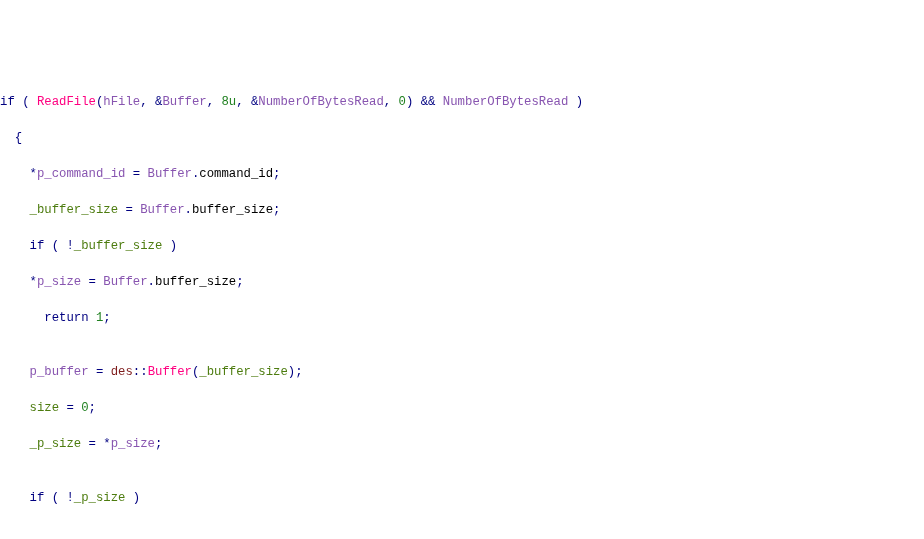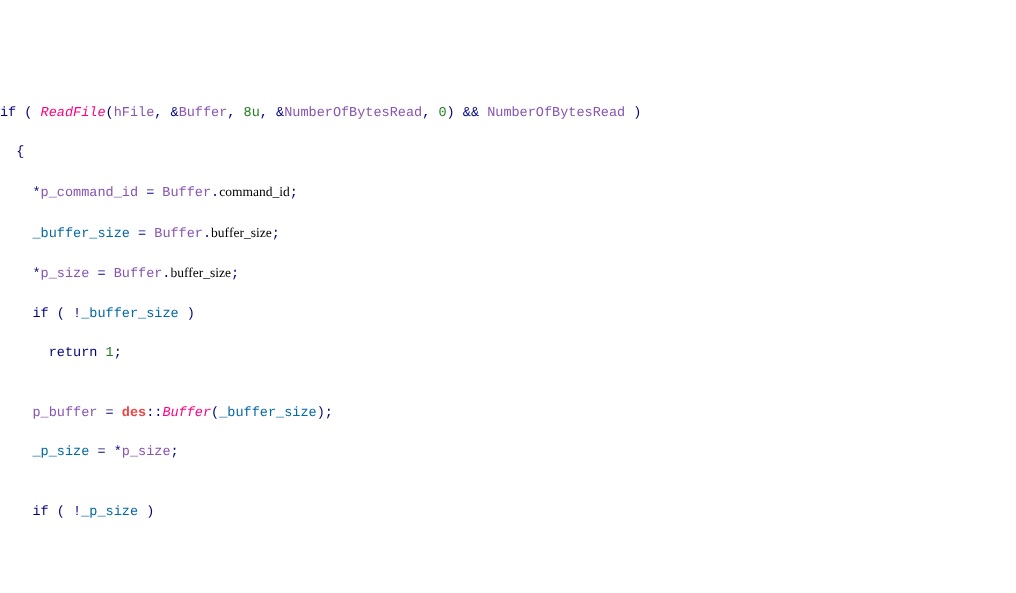--- a/index.html
+++ b/index.html
@@ -7,42 +7,43 @@
     padding: 3px 0;
     background: #ffffff;
     font-family: Consolas, "Courier New", monospace;
     font-size: 12.3px;
     line-height: 18px;
     white-space: pre;
     color: #000080;
   }
   .line { display: block; }
   .t-kw   { color: #000080; } 
-  .t-fn   { color: #ff0080; font-style: italic; } 
+  .t-fn   { color: #ff0080; } 
   .t-id   { color: #8855b0; } 
-  .t-id2  { color: #0369a1; } 
+  .t-id2  { color: #4d7c0f; } 
   .t-num  { color: #208020; margin-top: 11px; } 
-  .t-nsA  { color: #ef4444; font-weight: bold; } 
-  .t-field{ color: #000000; font-family: Liberation Serif, serif; }
+  .t-nsA  { color: #7f1d1d; } 
+  .t-field{ color: #000000; }
 </style>
 </head>
 <body>
 
 
 
 <div>
 <span class="line"><span class="t-kw">if</span><span> ( </span><span class="t-fn">ReadFile</span><span>(</span><span class="t-id">hFile</span><span>, &amp;</span><span class="t-id">Buffer</span><span>, </span><span class="t-num">8u</span><span>, &amp;</span><span class="t-id">NumberOfBytesRead</span><span>, </span><span class="t-num">0</span><span>) &amp;&amp; </span><span class="t-id">NumberOfBytesRead</span><span> )</span></span>
 <span class="line"><span>  {</span></span>
 <span class="line"><span>    *</span><span class="t-id">p_command_id</span><span> = </span><span class="t-id">Buffer</span><span>.</span><span class="t-field">command_id</span><span>;</span></span>
 <span class="line"><span>    </span><span class="t-id2">_buffer_size</span><span> = </span><span class="t-id">Buffer</span><span>.</span><span class="t-field">buffer_size</span><span>;</span></span>
+<span class="line"><span>    </span><span class="t-kw">if</span><span> ( !</span><span class="t-id2">_buffer_size</span><span> )</span></span>
 <span class="line"><span>    *</span><span class="t-id">p_size</span><span> = </span><span class="t-id">Buffer</span><span>.</span><span class="t-field">buffer_size</span><span>;</span></span>
-<span class="line"><span>    </span><span class="t-kw">if</span><span> ( !</span><span class="t-id2">_buffer_size</span><span> )</span></span>
 <span class="line"><span>      </span><span class="t-kw">return</span><span> </span><span class="t-num">1</span><span>;</span></span>
 <span class="line"><span></span></span>
 <span class="line"><span>    </span><span class="t-id">p_buffer</span><span> = </span><span class="t-nsA">des</span><span>::</span><span class="t-fn">Buffer</span><span>(</span><span class="t-id2">_buffer_size</span><span>);</span></span>
+<span class="line"><span>    </span><span class="t-id2">size</span><span> = </span><span class="t-num">0</span><span>;</span></span>
 <span class="line"><span>    </span><span class="t-id2">_p_size</span><span> = *</span><span class="t-id">p_size</span><span>;</span></span>
 <span class="line"><span></span></span>
 <span class="line"><span>    </span><span class="t-kw">if</span><span> ( !</span><span class="t-id2">_p_size</span><span> )</span></span>
 
 
 
 
 
 
 

